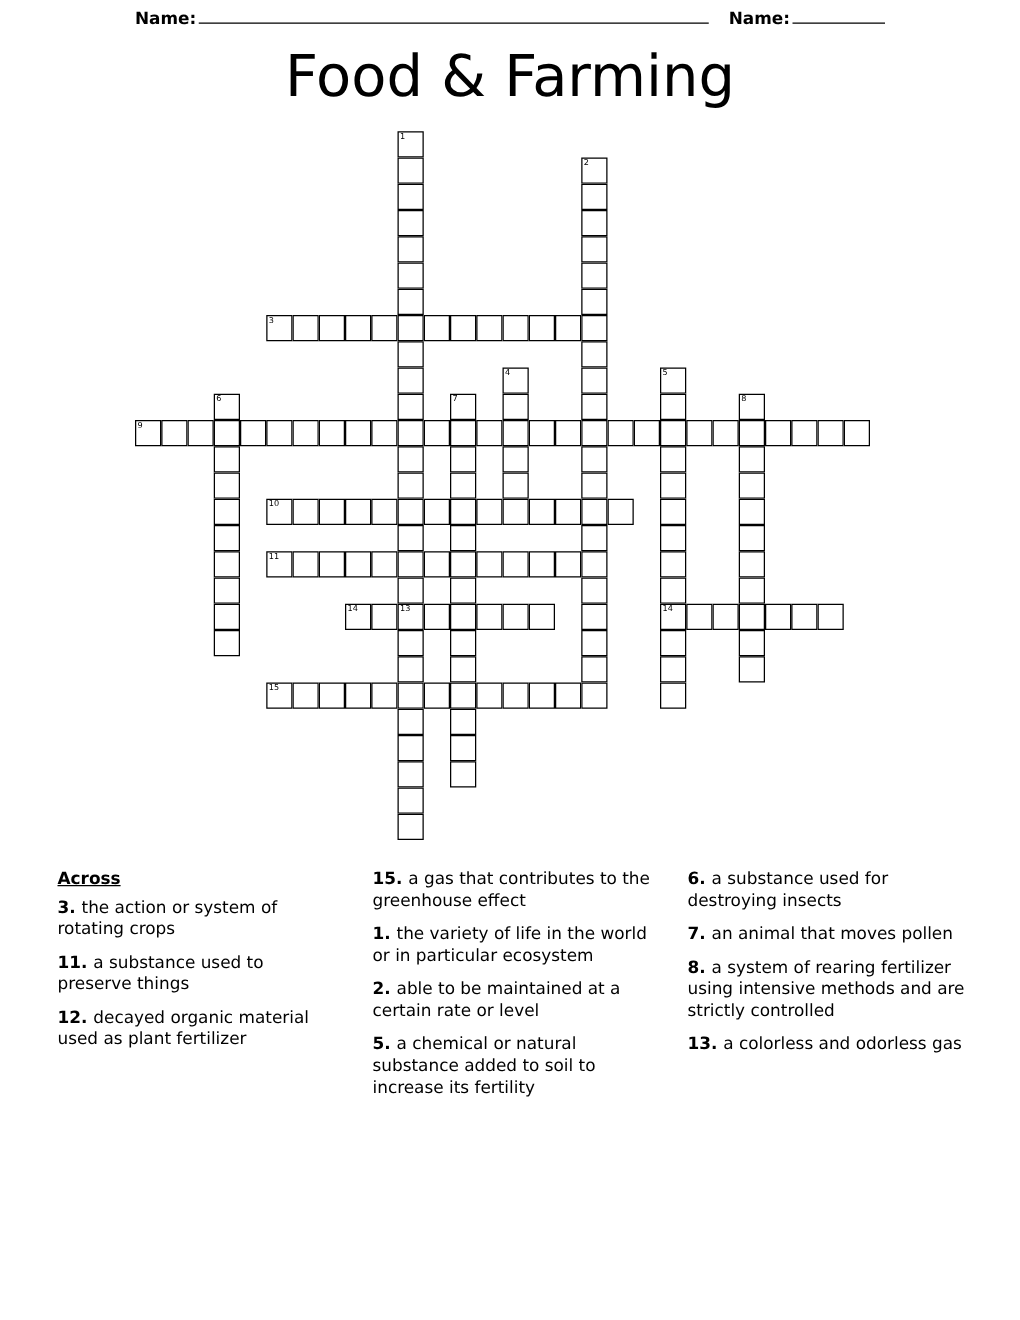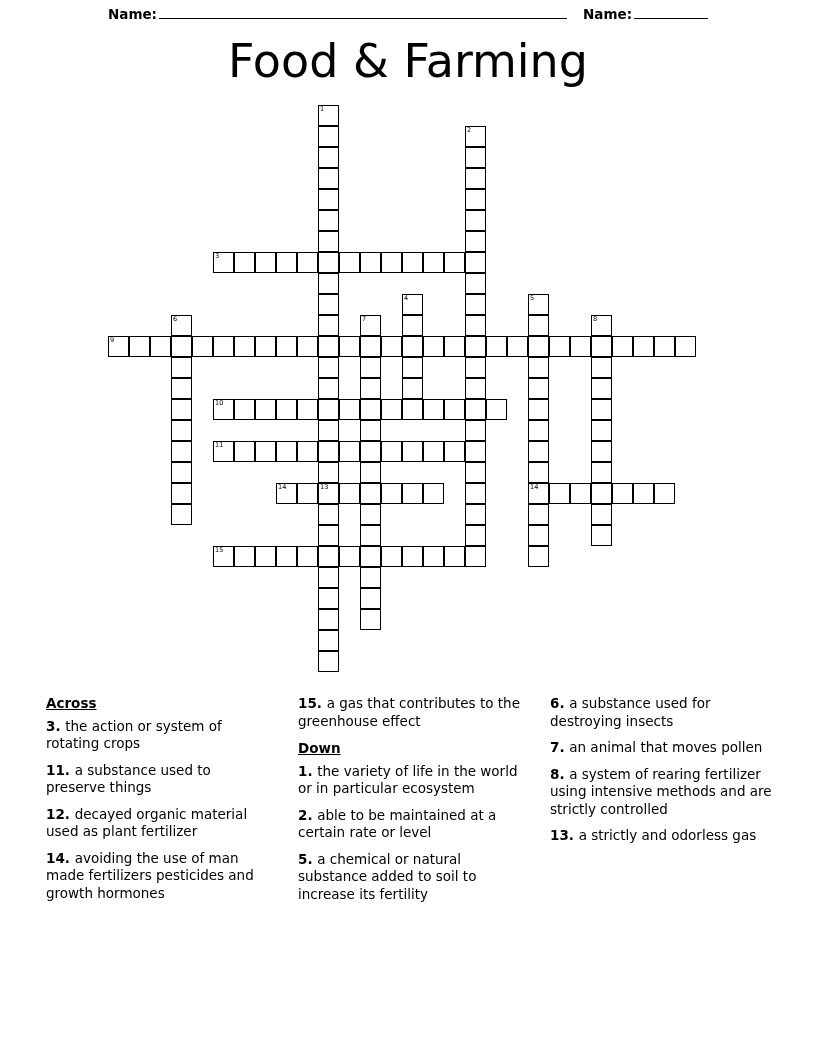--- a/index.html
+++ b/index.html
@@ -343,23 +343,21 @@
       <div class="cell" style="left: 315px; top: 441px;"></div>
       <div class="cell" style="left: 336px; top: 441px;"></div>
     </div>
 </div>
 
 <div id="clues">
     <div class="clue-head">Across</div>
     <div class="clue"><b>3. </b><span>the action or system of rotating crops</span></div>
     <div class="clue"><b>11. </b><span>a substance used to preserve things</span></div>
     <div class="clue"><b>12. </b><span>decayed organic material used as plant fertilizer</span></div>
-    <div class="clue"><b>14. </b><span>avoiding the use of man made fertilizers pesticides and growth hormones</span></div>
     <div class="clue"><b>15. </b><span>a gas that contributes to the greenhouse effect</span></div>
-    <div class="clue-head down">Down</div>
     <div class="clue"><b>1. </b><span>the variety of life in the world or in particular ecosystem</span></div>
     <div class="clue"><b>2. </b><span>able to be maintained at a certain rate or level</span></div>
     <div class="clue"><b>5. </b><span>a chemical or natural substance added to soil to increase its fertility</span></div>
     <div class="clue"><b>6. </b><span>a substance used for destroying insects</span></div>
     <div class="clue"><b>7. </b><span>an animal that moves pollen</span></div>
     <div class="clue"><b>8. </b><span>a system of rearing fertilizer using intensive methods and are strictly controlled</span></div>
-    <div class="clue"><b>13. </b><span>a strictly and odorless gas</span></div>
+    <div class="clue"><b>13. </b><span>a colorless and odorless gas</span></div>
   </div>
 
 </body></html>

